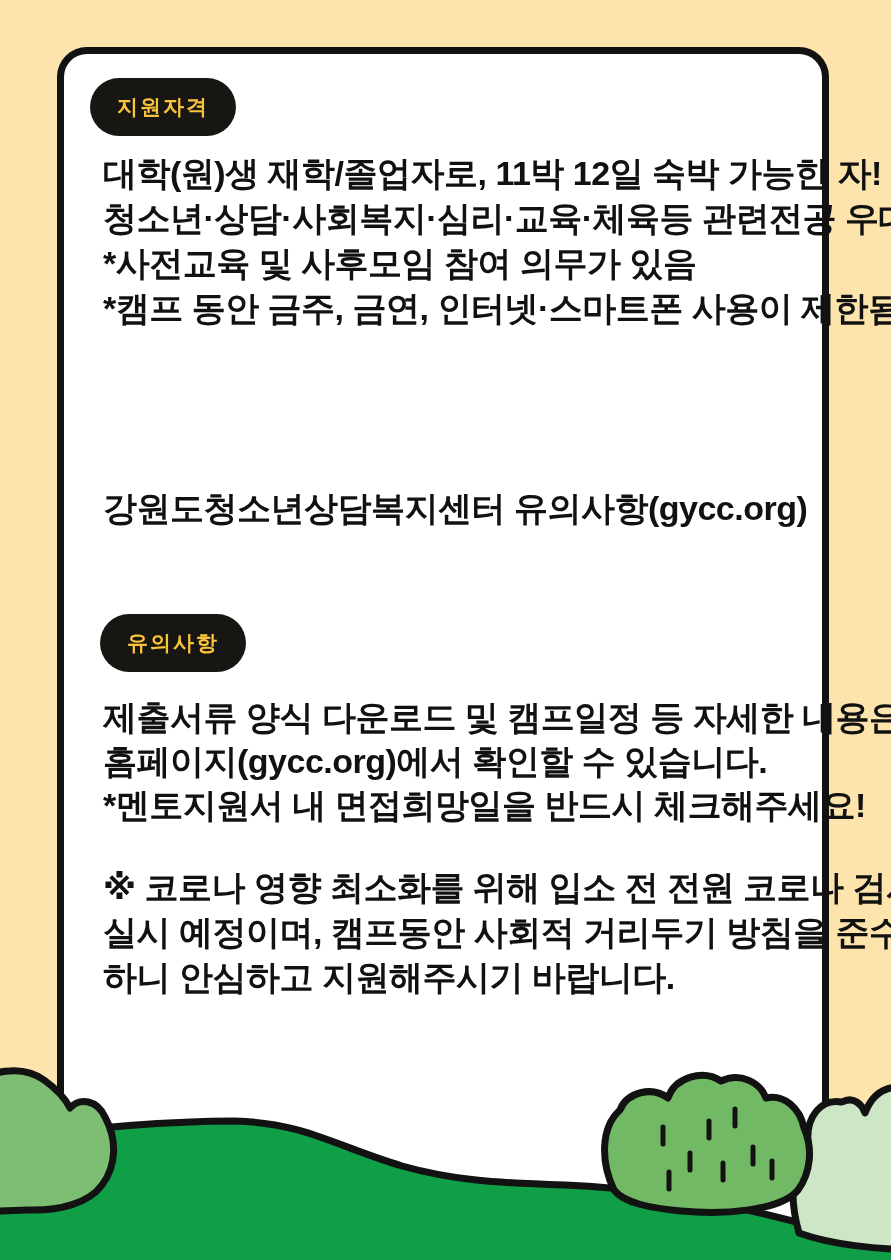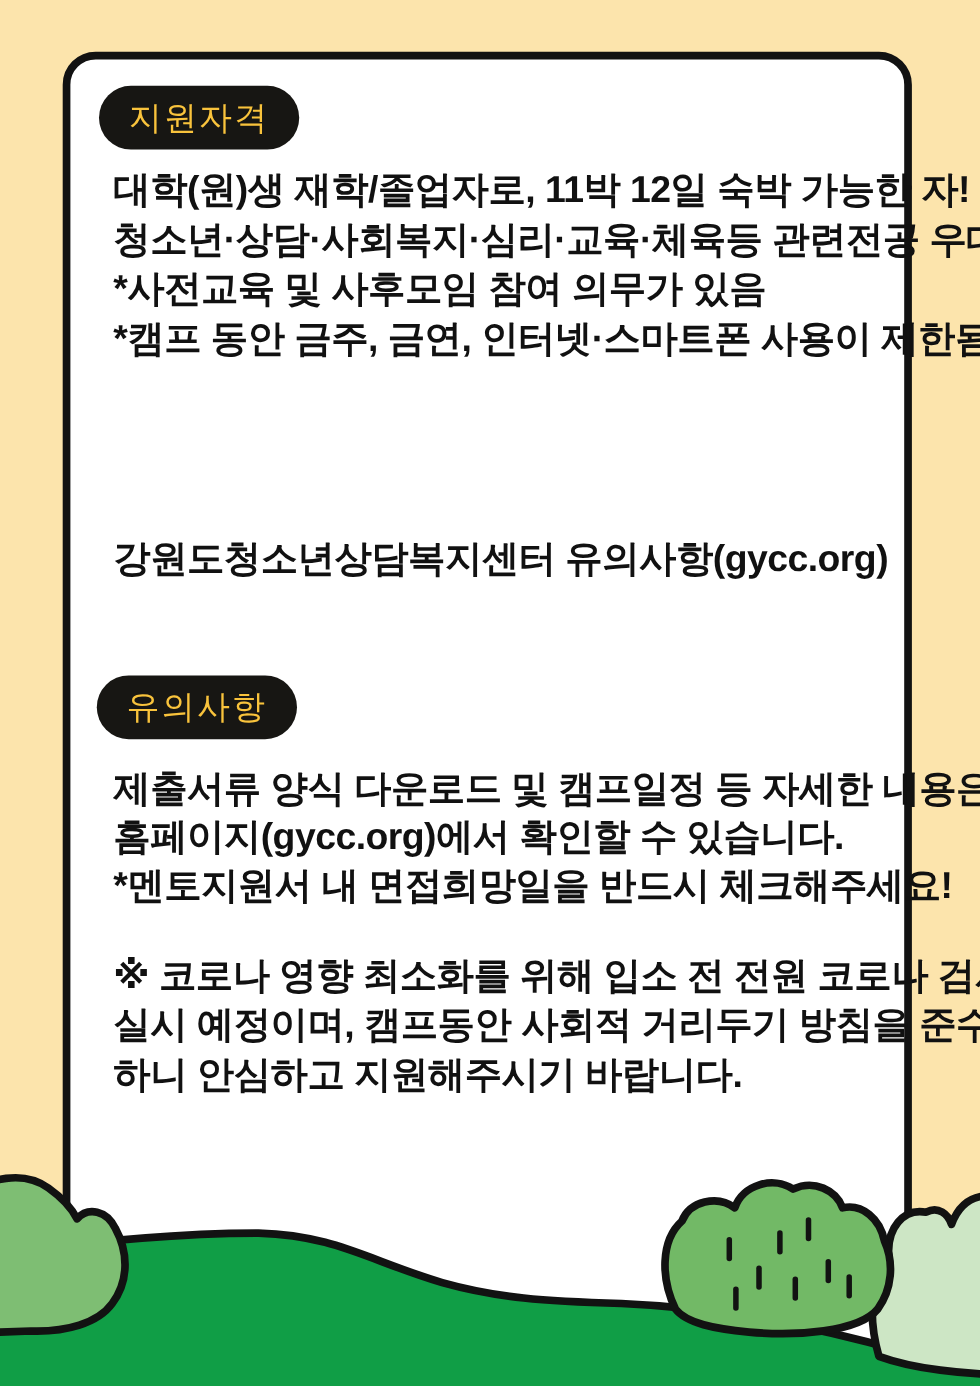--- a/index.html
+++ b/index.html
@@ -9,29 +9,29 @@
     position:absolute;left:57px;top:47px;width:772px;height:1250px;
     box-sizing:border-box;background:var(--card,#fff);
     border:7px solid var(--outline,#121212);border-radius:30px;
   }
   .badge{
     position:absolute;display:inline-flex;align-items:center;justify-content:center;
     height:58px;padding:0 27px;border-radius:29px;
     background:var(--badge-bg,#171613);
   }
   .badge span{
-    color:var(--badge-text,#F9C33C);font-size:30px;font-weight:normal;letter-spacing:2px;
+    color:var(--badge-text,#F9C33C);font-size:21px;font-weight:bold;letter-spacing:2px;
   }
   .para{position:absolute;color:var(--text,#111);font-weight:bold;font-size:34px;line-height:45px;letter-spacing:-0.5px;}
   .para .line{white-space:nowrap;}
   .badge-1{left:26px;top:24px;}
   .para-1{left:39px;top:97px;}
   .badge-2{left:28px;top:351px;}
   .para-2{left:39px;top:432px;}
-  .badge-3{left:24px;top:560px;}
+  .badge-3{left:36px;top:560px;}
   .para-3{left:39px;top:641px;line-height:44px;}
   .para-4{left:39px;top:811px;line-height:45px;}
   .scenery{position:absolute;left:0;top:0;width:891px;height:1260px;z-index:5;pointer-events:none;}
 </style>
 </head>
 <body>
 
 <div class="poster">
 
   <div class="card">

